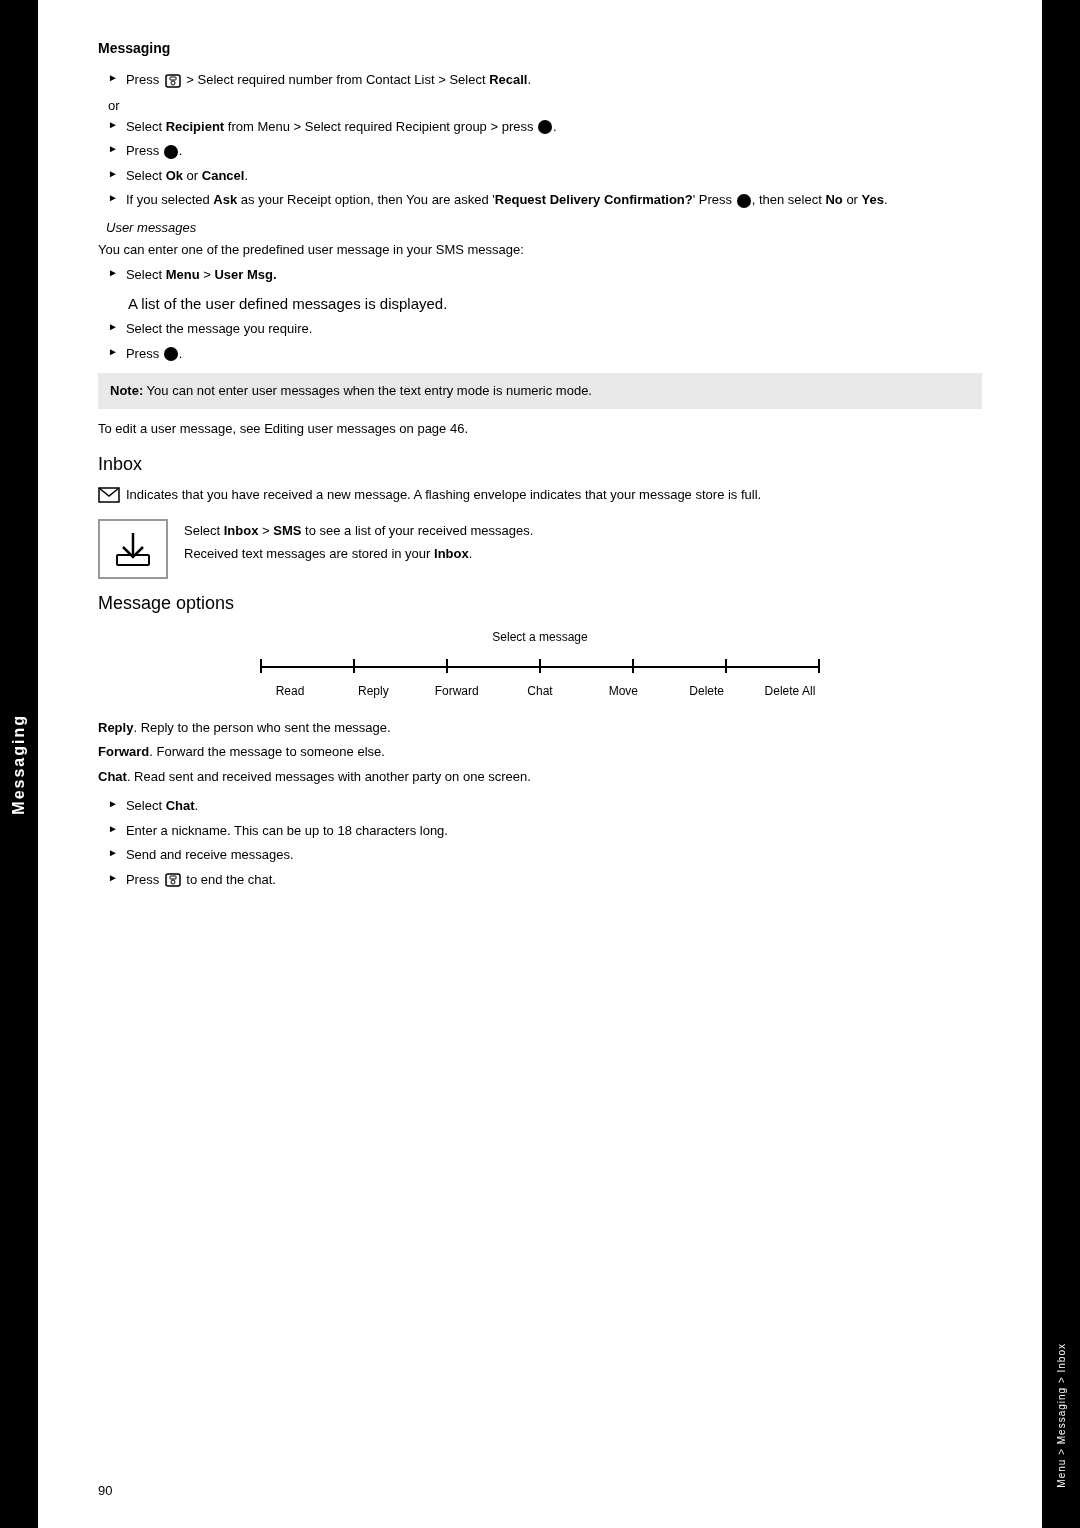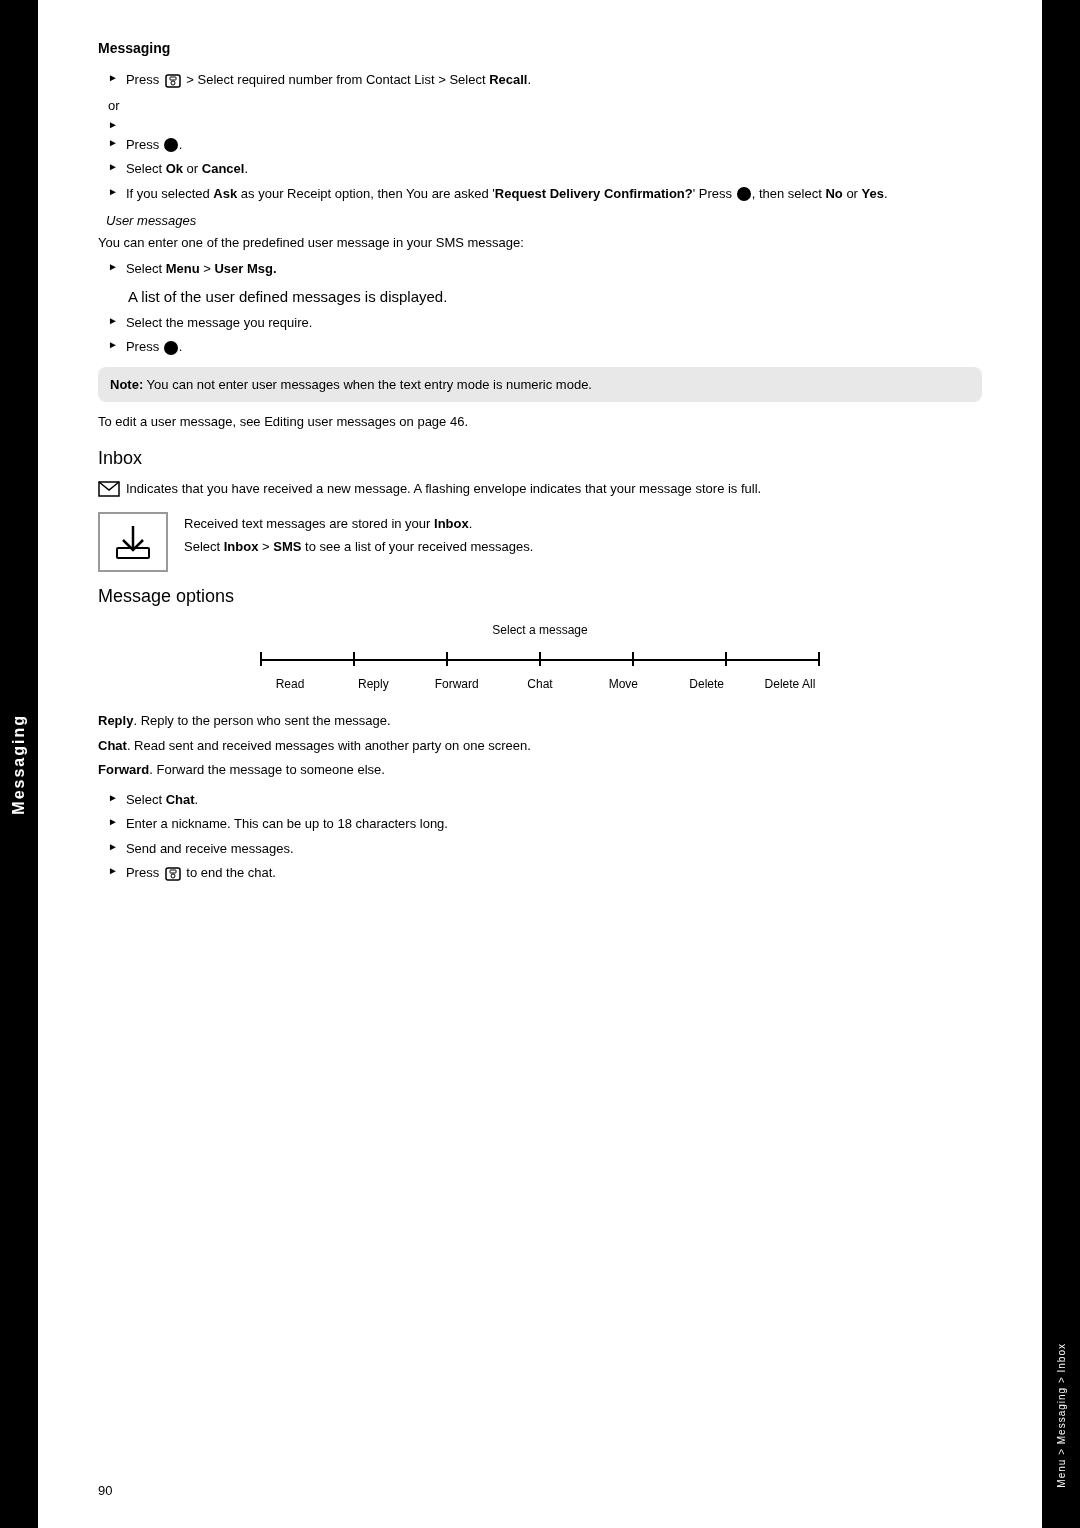--- a/index.html
+++ b/index.html
@@ -144,21 +144,20 @@
       line-height: 1.5;
     }
 
     
     .note-box {
       background: #e8e8e8;
       padding: 8px 12px;
       margin: 10px 0;
       font-size: 13px;
       line-height: 1.5;
-      border-radius: 8px;
     }
 
     .note-box b {
       font-weight: bold;
     }
 
     
     .edit-text {
       font-size: 13px;
       margin: 10px 0 16px 0;
@@ -321,20 +320,24 @@
         </span>
       </li>
     </ul>
 
     <div class="or-text">or</div>
 
     <ul class="bullet-list">
 
       <li class="bullet-item">
         <span class="bullet-arrow">►</span>
+        <span class="bullet-text">
+          Select <b>Recipient</b> from Menu &gt; Select required Recipient group &gt; press
+          <span class="circle-icon-filled"></span>.
+        </span>
       </li>
 
       <li class="bullet-item">
         <span class="bullet-arrow">►</span>
         <span class="bullet-text">
           Press <span class="circle-icon-filled"></span>.
         </span>
       </li>
 
       <li class="bullet-item">
@@ -402,22 +405,22 @@
     <div class="inbox-image-row">
       <div class="inbox-icon-box">
 
         <svg width="44" height="44" viewBox="0 0 44 44">
           <rect x="6" y="28" width="32" height="10" rx="1" fill="none" stroke="#000" stroke-width="2"></rect>
           <line x1="22" y1="6" x2="22" y2="28" stroke="#000" stroke-width="2.5"></line>
           <polyline points="12,20 22,30 32,20" fill="none" stroke="#000" stroke-width="2.5"></polyline>
         </svg>
       </div>
       <div class="inbox-desc-text">
+        <div>Select <b>Inbox</b> &gt; <b>SMS</b> to see a list of your received messages.</div>
         <div>Received text messages are stored in your <b>Inbox</b>.</div>
-        <div>Select <b>Inbox</b> &gt; <b>SMS</b> to see a list of your received messages.</div>
       </div>
     </div>
 
     <div class="msg-options-title">Message options</div>
 
     <div class="diagram-wrapper">
       <div class="diagram-top-label">Select a message</div>
       <div class="diagram-lines">
         <div class="diagram-h-line"></div>
         <div class="diagram-v-ticks">
@@ -439,24 +442,24 @@
         <div class="diagram-label-item">Delete</div>
         <div class="diagram-label-item">Delete All</div>
       </div>
     </div>
 
     <div class="desc-list">
       <div class="desc-item">
         <b>Reply</b>. Reply to the person who sent the message.
       </div>
       <div class="desc-item">
+        <b>Forward</b>. Forward the message to someone else.
+      </div>
+      <div class="desc-item">
         <b>Chat</b>. Read sent and received messages with another party on one screen.
-      </div>
-      <div class="desc-item">
-        <b>Forward</b>. Forward the message to someone else.
       </div>
     </div>
 
     <ul class="bullet-list">
       <li class="bullet-item">
         <span class="bullet-arrow">►</span>
         <span class="bullet-text">
           Select <b>Chat</b>.
         </span>
       </li>

